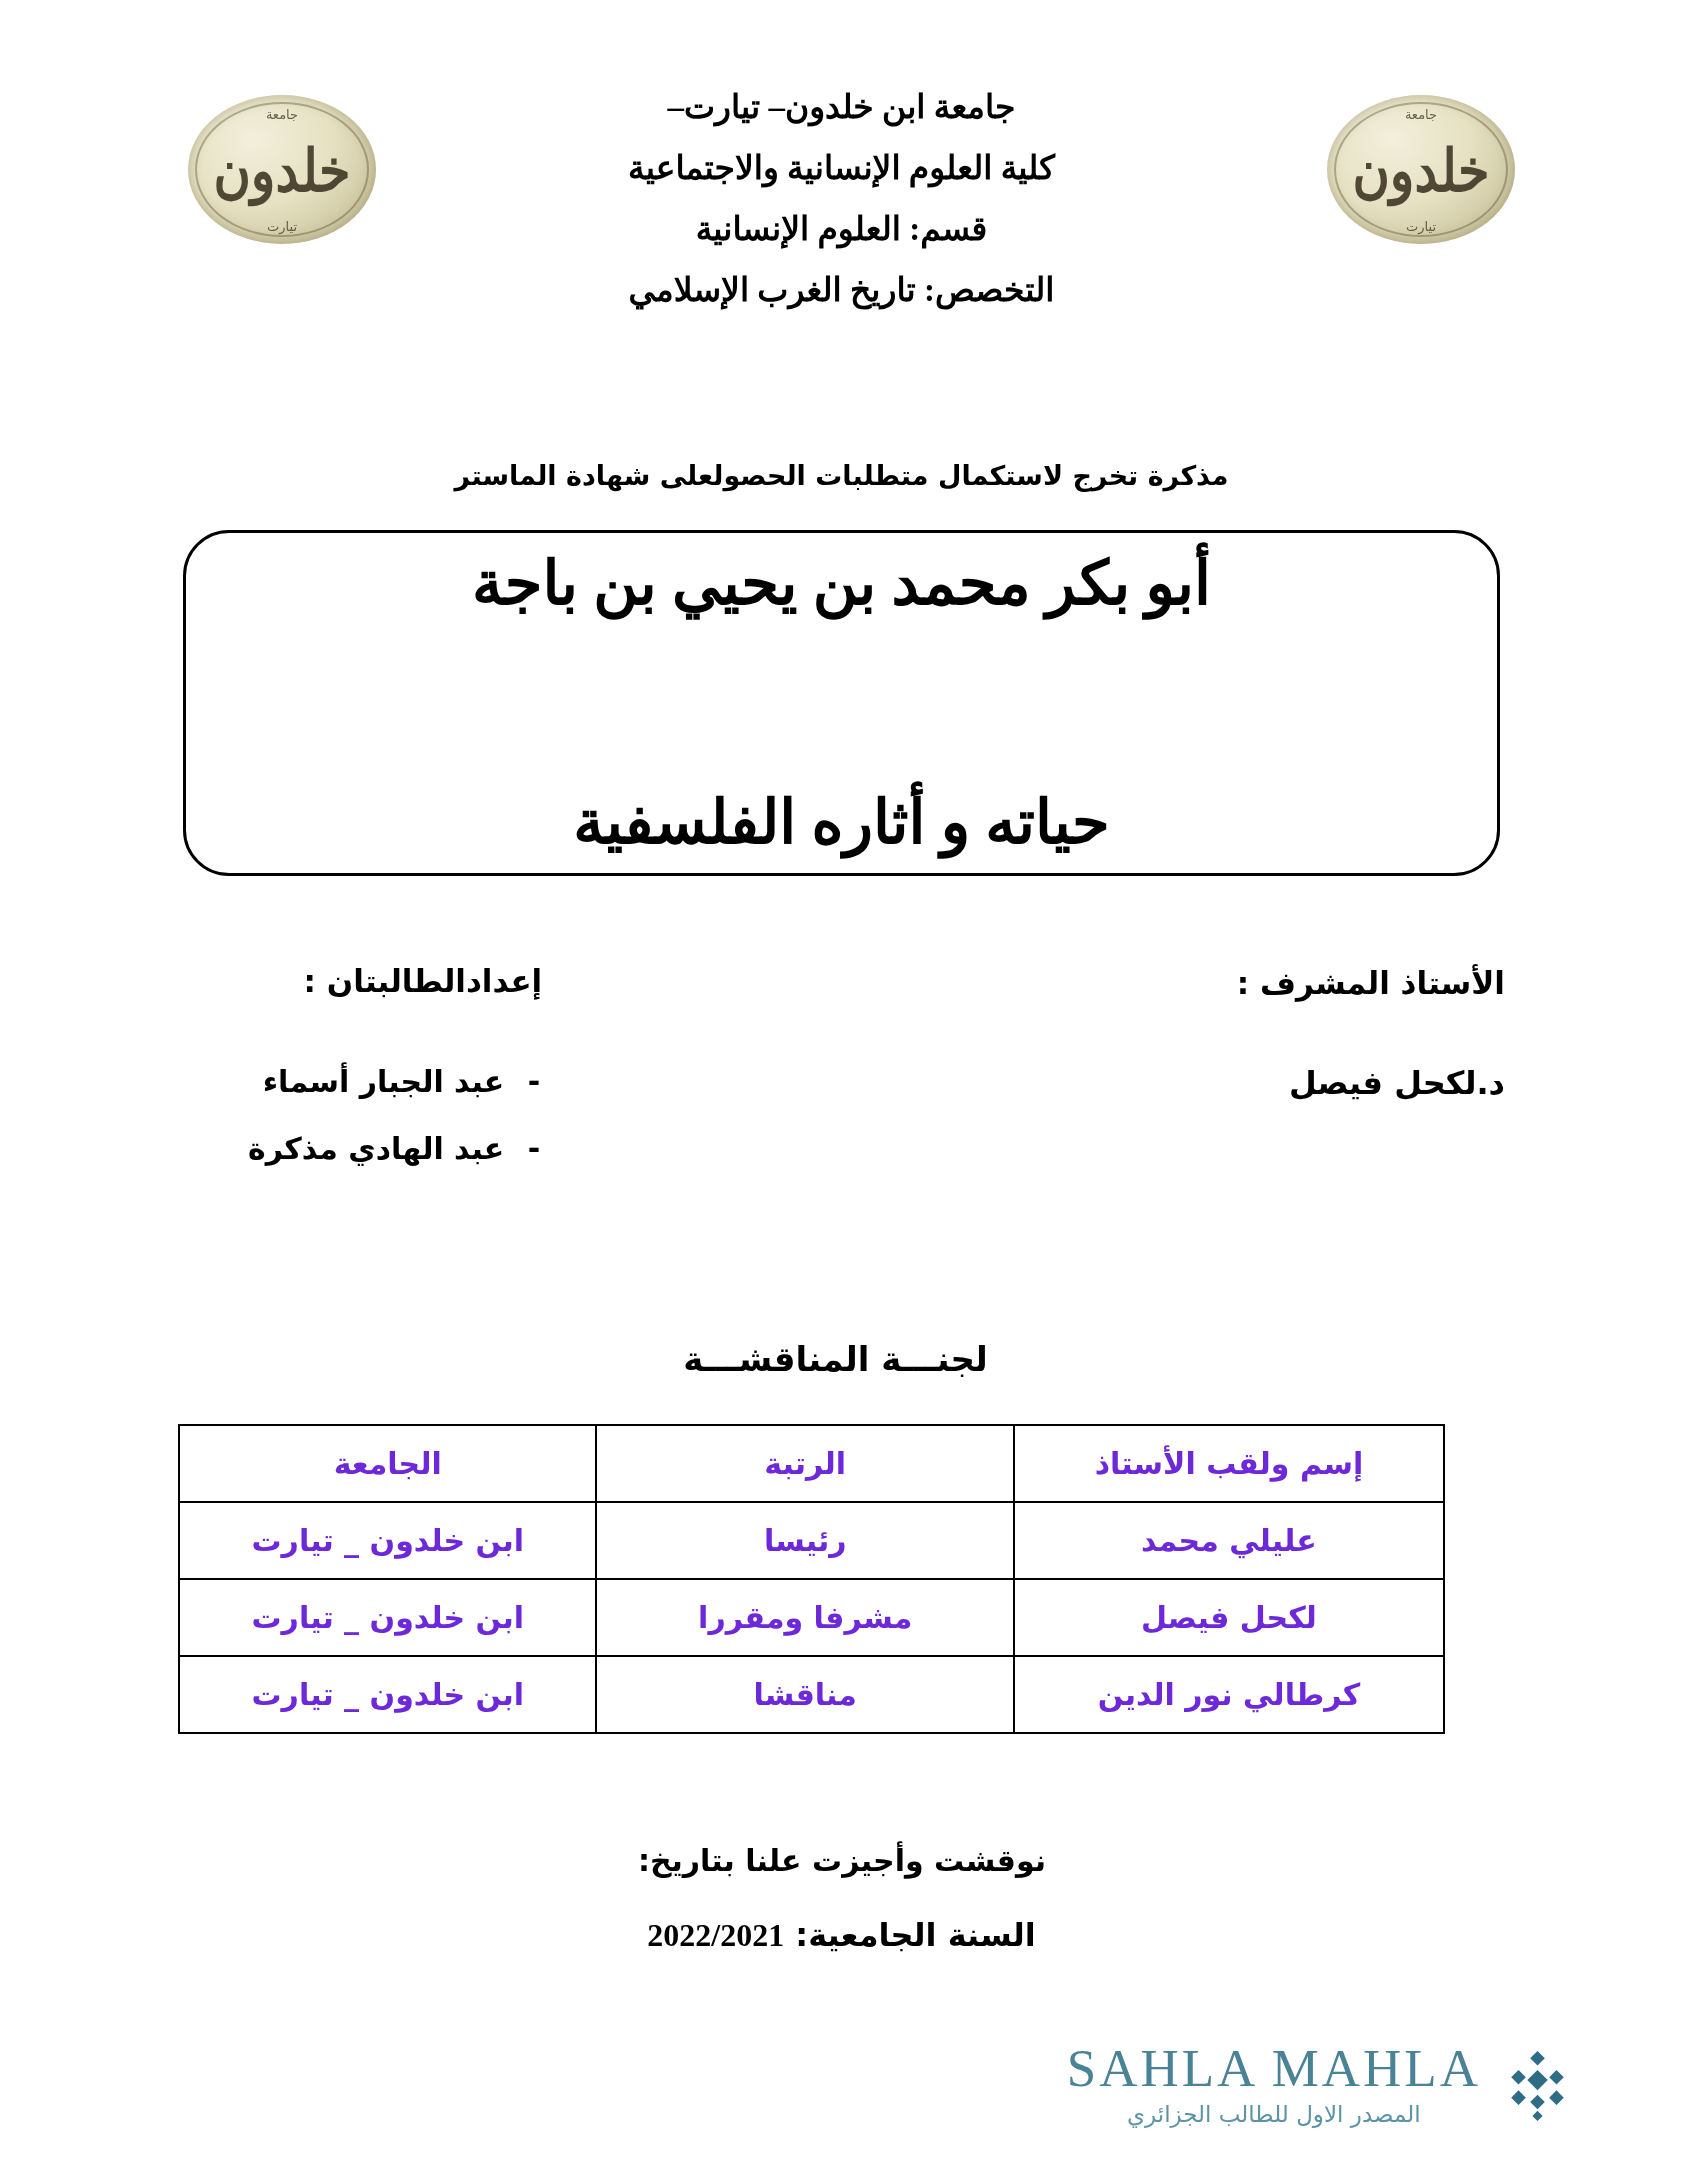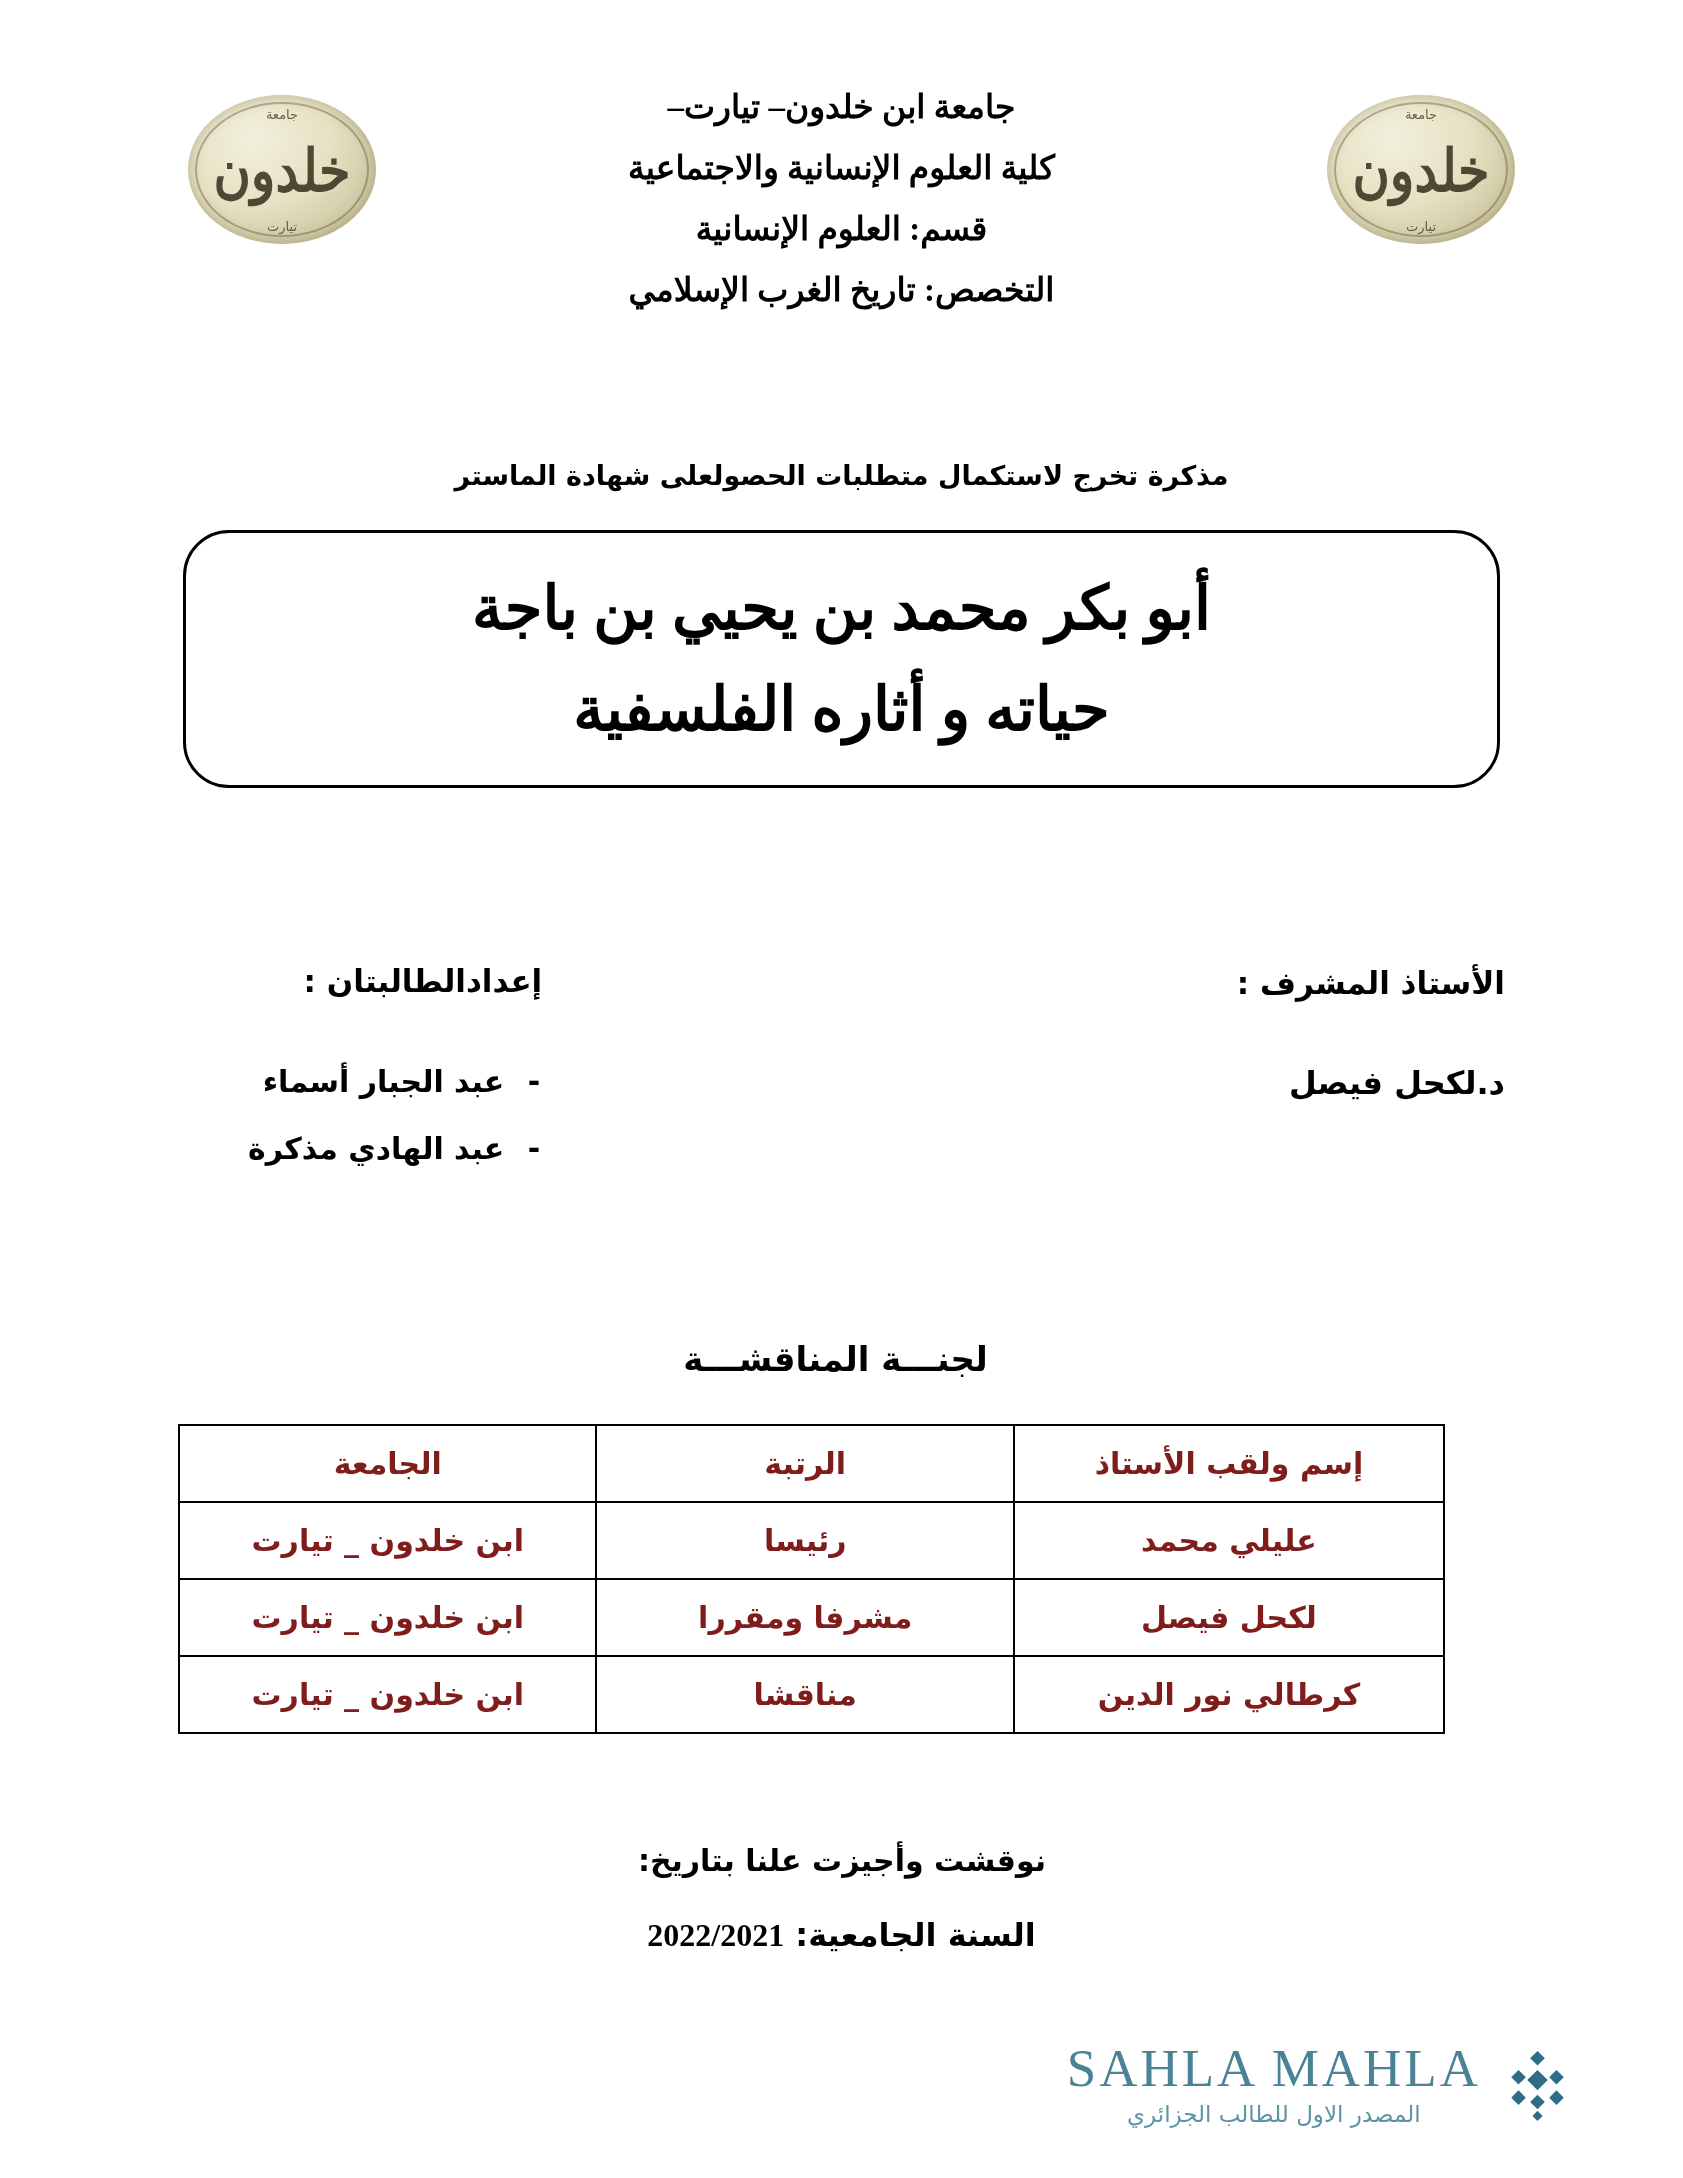--- a/index.html
+++ b/index.html
@@ -101,27 +101,27 @@
     font-size: 27px;
     color: #000;
   }
 
   
   .title-box {
     position: absolute;
     top: 530px;
     left: 183px;
     right: 183px;
-    height: 258px;
+    height: 346px;
     border: 3px solid #000;
     border-radius: 46px;
     display: flex;
     flex-direction: column;
     align-items: center;
-    justify-content: center;
+    justify-content: space-between;
     box-sizing: border-box;
   }
   .title-box .tline {
     font-family: "Liberation Serif", "DejaVu Serif", serif;
     font-weight: 700;
     font-size: 61px;
     line-height: 101px;
     text-align: center;
     white-space: nowrap;
     color: #000;
@@ -196,21 +196,21 @@
     table-layout: fixed;
   }
   table.jury td, table.jury th {
     border: 2px solid #000;
     height: 75px;
     text-align: center;
     vertical-align: middle;
     font-family: "DejaVu Sans", sans-serif;
     font-weight: 700;
     font-size: 30px;
-    color: #7f1d1d;
+    color: #6d28d9;
     padding: 0 6px;
   }
   table.jury th { font-weight: 700; }
   table.jury col.c-name { width: 34%; }
   table.jury col.c-rank { width: 33%; }
   table.jury col.c-univ { width: 33%; }
 
   
   .defense-date {
     position: absolute;

